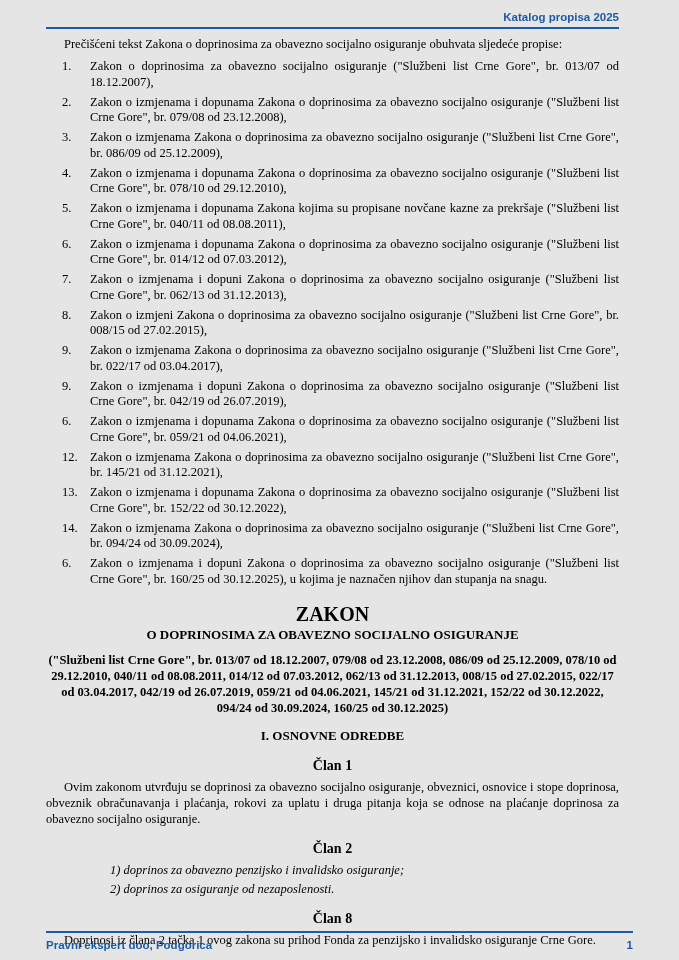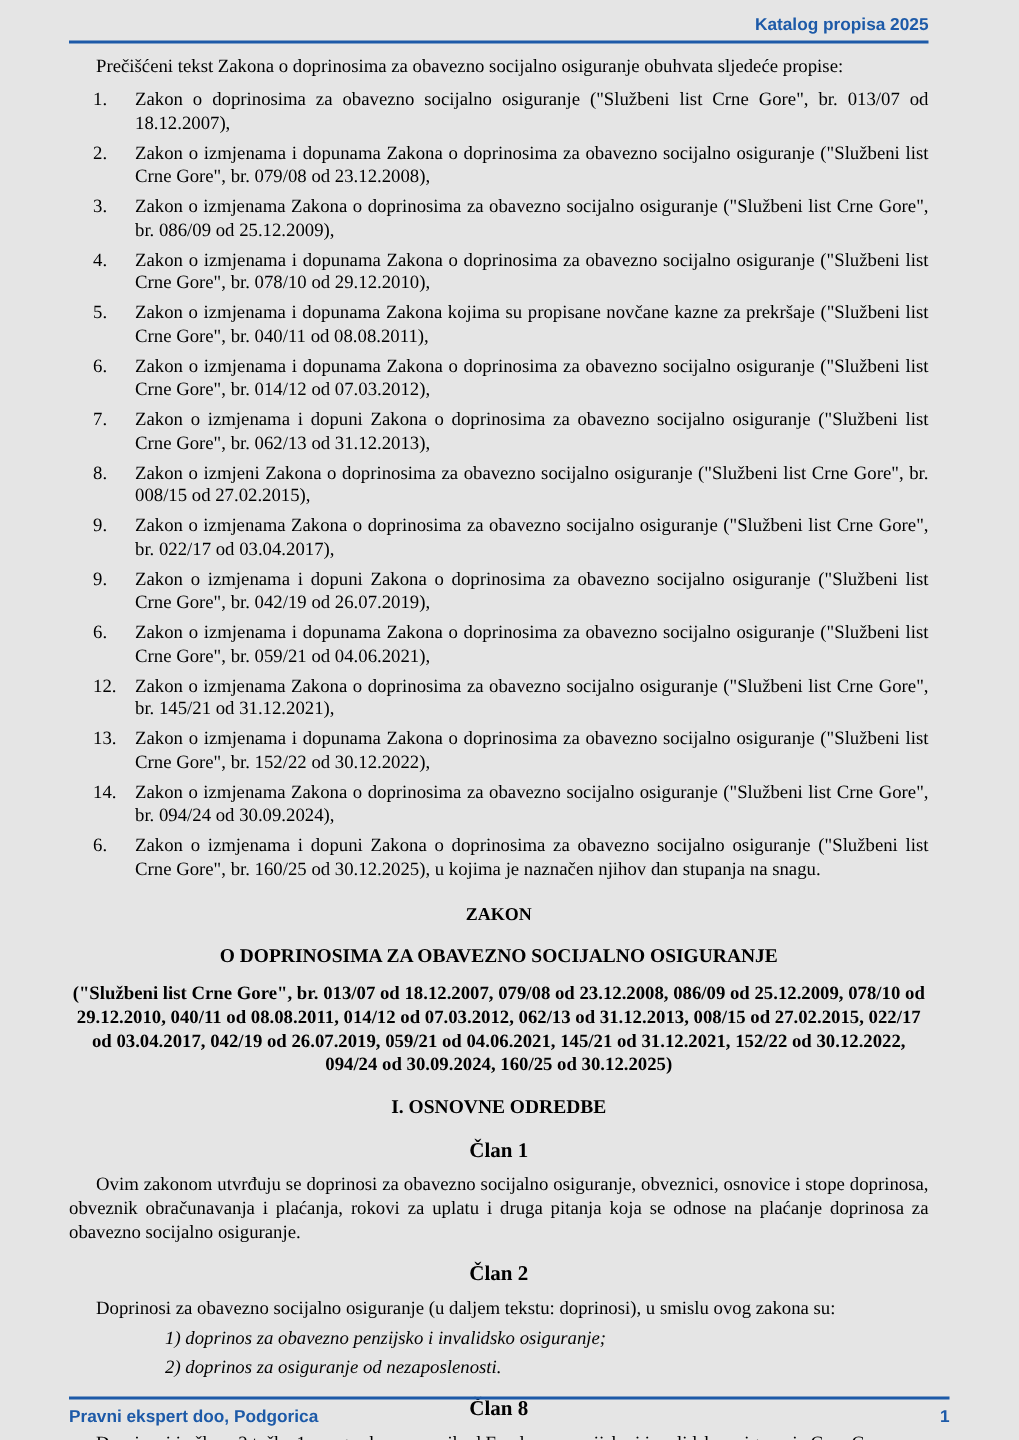--- a/index.html
+++ b/index.html
@@ -17,21 +17,21 @@
     font-weight:bold; font-size:11.5px; color:var(--blue);
     padding-bottom:3px; border-bottom:2px solid var(--blue);
     margin-bottom:8px;
   }
   .intro{ text-indent:18px; text-align:justify; margin:2px 0 6px; }
   .propisi{ margin:0 0 4px 16px; }
   .propis{ display:flex; margin-bottom:4px; }
   .propis .num{ flex:0 0 28px; }
   .propis .txt{ flex:1; text-align:justify; }
   .title{ text-align:center; font-weight:bold; }
-  .t-zakon{ font-size:12px; margin:14px 0 12px; }
+  .t-zakon{ font-size:20px; margin:14px 0 0; }
   .t-main{ font-size:13px; margin:0 0 10px; }
   .gazette{ font-weight:bold; text-align:center; font-size:12.5px; margin:4px 0 8px; }
   .section{ font-size:13px; margin:12px 0 8px; }
   .clan{ font-size:14px; margin:12px 0 6px; }
   .para{ text-indent:18px; text-align:justify; margin:0 0 4px; }
   .subitem{ margin:0 0 3px 64px; text-align:justify;font-style:italic; }
   .footer{
     position:absolute; left:46px; right:46px; bottom:8px;
     border-top:2px solid var(--blue); padding-top:5px;
     display:flex; justify-content:space-between; align-items:baseline;
@@ -115,21 +115,20 @@
   <div class="title t-main">O DOPRINOSIMA ZA OBAVEZNO SOCIJALNO OSIGURANJE</div>
 
   <div class="gazette">("Službeni list Crne Gore", br. 013/07 od 18.12.2007, 079/08 od 23.12.2008, 086/09 od 25.12.2009, 078/10 od 29.12.2010, 040/11 od 08.08.2011, 014/12 od 07.03.2012, 062/13 od 31.12.2013, 008/15 od 27.02.2015, 022/17 od 03.04.2017, 042/19 od 26.07.2019, 059/21 od 04.06.2021, 145/21 od 31.12.2021, 152/22 od 30.12.2022, 094/24 od 30.09.2024, 160/25 od 30.12.2025)</div>
 
   <div class="title section">I. OSNOVNE ODREDBE</div>
 
   <div class="title clan">Član 1</div>
   <p class="para">Ovim zakonom utvrđuju se doprinosi za obavezno socijalno osiguranje, obveznici, osnovice i stope doprinosa, obveznik obračunavanja i plaćanja, rokovi za uplatu i druga pitanja koja se odnose na plaćanje doprinosa za obavezno socijalno osiguranje.</p>
 
   <div class="title clan">Član 2</div>
-  <p class="para">Doprinosi za obavezno socijalno osiguranje (u daljem tekstu: doprinosi), u smislu ovog zakona su:</p>
   <p class="subitem">1) doprinos za obavezno penzijsko i invalidsko osiguranje;</p>
   <p class="subitem">2) doprinos za osiguranje od nezaposlenosti.</p>
 
   <div class="title clan">Član 8</div>
   <p class="para">Doprinosi iz člana 2 tačka 1 ovog zakona su prihod Fonda za penzijsko i invalidsko osiguranje Crne Gore.</p>
 
   <div class="footer">
     <span>Pravni ekspert doo, Podgorica</span>
     <span>1</span>
   </div>

